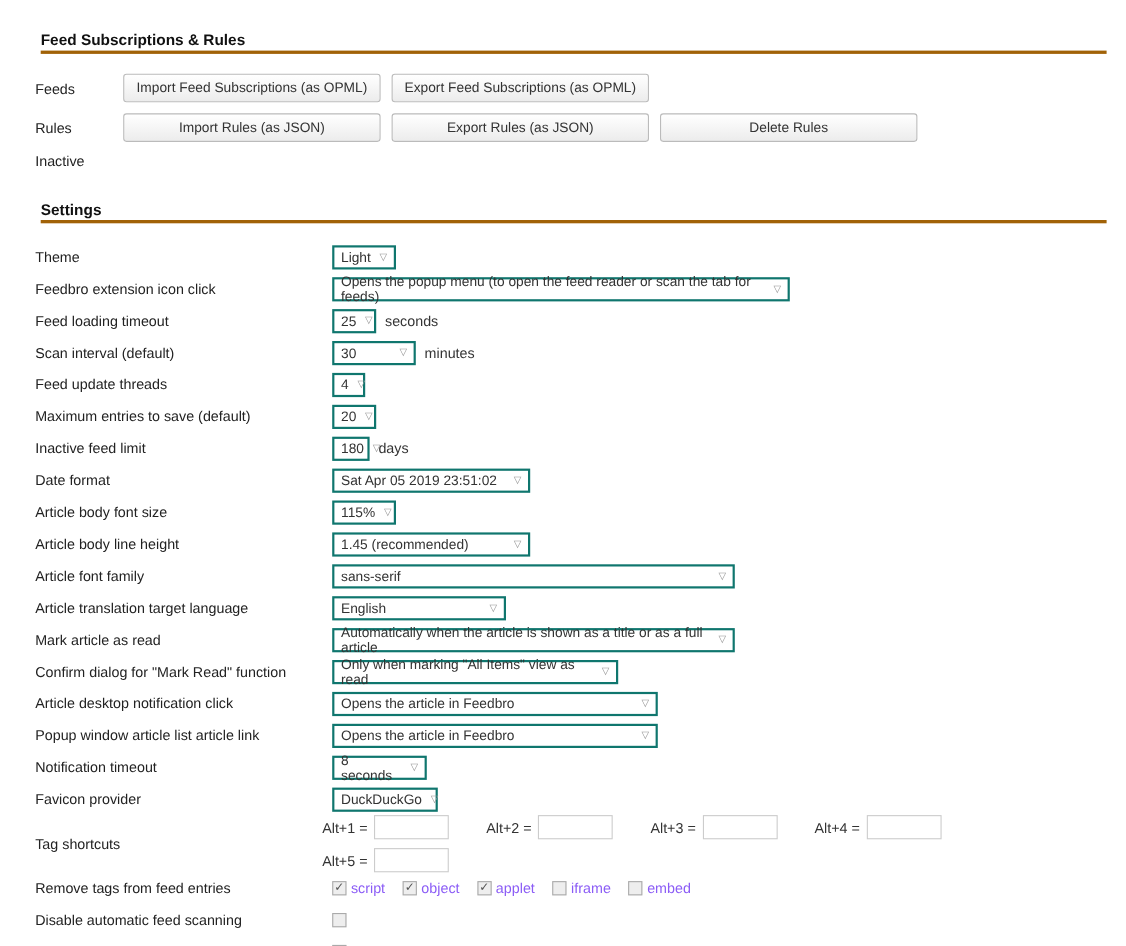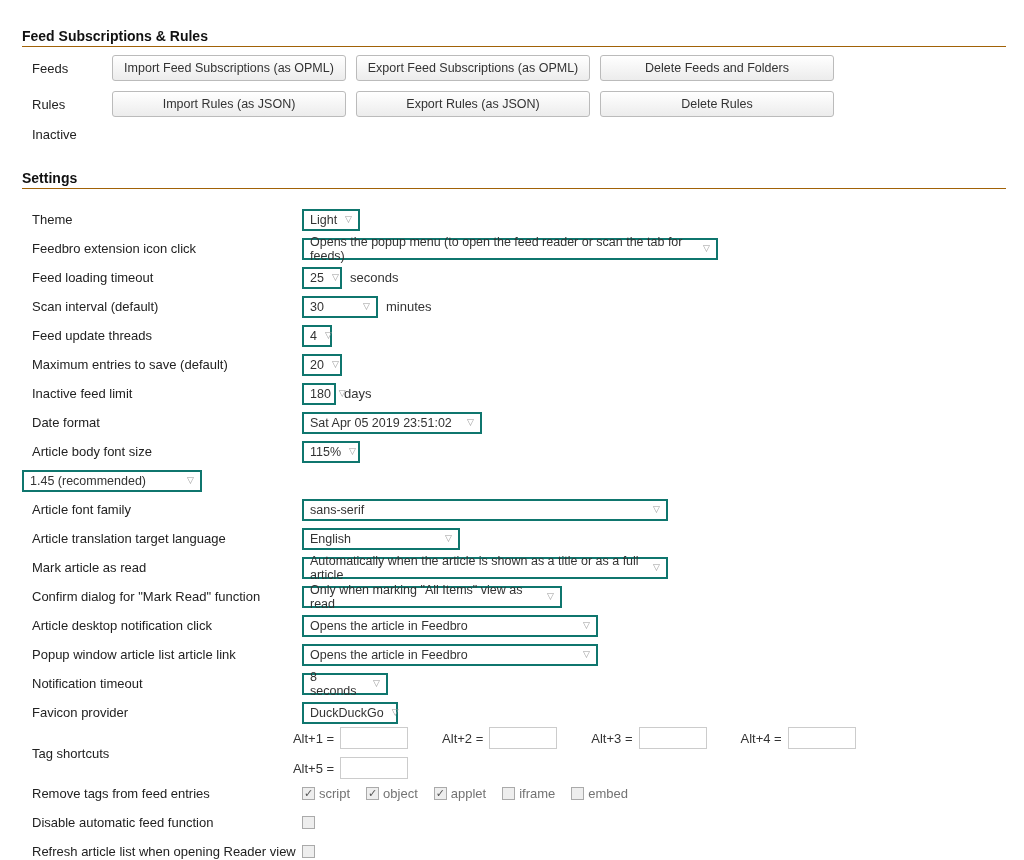--- a/index.html
+++ b/index.html
@@ -8,25 +8,25 @@
     font-size: 13px;
     color: #333;
     margin: 0;
     padding: 18px 18px 30px 22px;
     background: #fff;
   }
   h3.section-header {
     font-size: 14px;
     font-weight: bold;
     color: #111;
-    margin: 10px 0 3px 0;
+    margin: 10px 0 3px 15px;
     padding-bottom: 2px;
-    border-bottom: 1px solid #a16207;
-  }
-  .subs-table { margin-top: 8px; }
+    border-bottom: 3px solid #a16207;
+  }
+  .subs-table { margin-top: 18px; }
   .subs-row { display: flex; align-items: center; margin-bottom: 10px; }
   .subs-label { width: 90px; padding-left: 10px; color: #222; font-size: 13px; }
   .subs-buttons { display: flex; gap: 10px; align-items: flex-end; }
   .wide-btn {
     width: 234px;
     height: 26px;
     font-size: 12.5px;
     color: #333;
     background: linear-gradient(#ffffff, #ececec);
     border: 1px solid #bbb;
@@ -76,36 +76,35 @@
     border: 1px solid #aaa;
     background: #eee;
     display: inline-flex;
     align-items: center;
     justify-content: center;
     font-size: 10px;
     color: #555;
     cursor: pointer;
   }
   .chk.checked::after { content: "✓"; line-height: 1; font-size: 11px; color: #555; }
-  .chk-label { font-size: 13px; color: #737373; }
+  .chk-label { font-size: 13px; color: #8b5cf6; }
 
   .tagshort { display: inline-flex; align-items: center; gap: 6px; margin-right: 26px; font-size: 13px; }
 </style>
 </head>
 <body>
 
 <h3 class="section-header">Feed Subscriptions &amp; Rules</h3>
 
 <div class="subs-table">
   <div class="subs-row">
     <div class="subs-label">Feeds</div>
     <div class="subs-buttons">
       <button class="wide-btn">Import Feed Subscriptions (as OPML)</button>
       <button class="wide-btn">Export Feed Subscriptions (as OPML)</button>
-      <button class="wide-btn">Delete Feeds and Folders</button>
     </div>
   </div>
   <div class="subs-row">
     <div class="subs-label">Rules</div>
     <div class="subs-buttons">
       <button class="wide-btn">Import Rules (as JSON)</button>
       <button class="wide-btn">Export Rules (as JSON)</button>
       <button class="wide-btn">Delete Rules</button>
     </div>
   </div>
@@ -205,20 +204,21 @@
     <div class="settings-label">Article body font size</div>
     <div class="settings-control">
       <div class="sel" style="width:58px">
           <span>115%</span>
           <span class="tri">▽</span>
         </div>
     </div>
   </div>
 
   <div class="settings-row">
+    <div class="settings-label">Article body line height</div>
     <div class="settings-control">
       <div class="sel" style="width:180px">
           <span>1.45 (recommended)</span>
           <span class="tri">▽</span>
         </div>
     </div>
   </div>
 
   <div class="settings-row">
     <div class="settings-label">Article font family</div>
@@ -346,21 +346,21 @@
           <span class="chk-label">iframe</span>
         </span>
         <span class="chk-row">
           <span class="chk"></span>
           <span class="chk-label">embed</span>
         </span>
       </div>
   </div>
 
   <div class="settings-row">
-    <div class="settings-label">Disable automatic feed function</div>
+    <div class="settings-label">Disable automatic feed scanning</div>
     <div class="settings-control">
       <span class="chk"></span>
     </div>
   </div>
 
   <div class="settings-row">
     <div class="settings-label">Refresh article list when opening Reader view</div>
     <div class="settings-control">
       <span class="chk"></span>
     </div>

